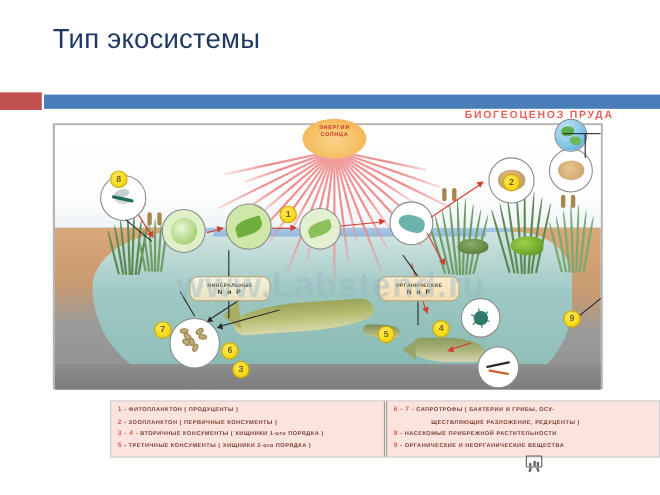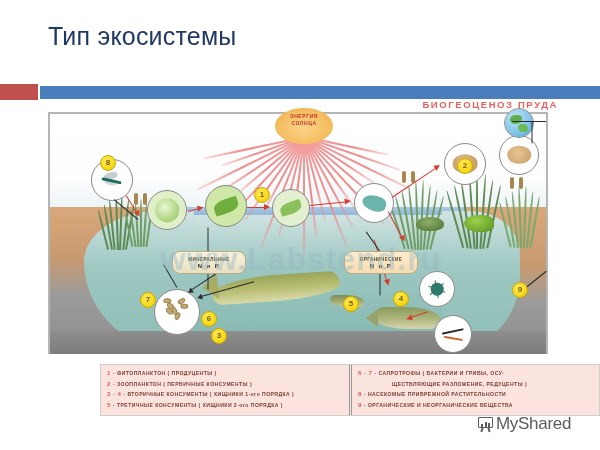--- a/index.html
+++ b/index.html
@@ -450,14 +450,13 @@
 
 <div id="myshared">
   <div id="myshared-icon">
     <div class="scr"></div>
       <div class="b1"></div>
       <div class="b2"></div>
       <div class="b3"></div>
     <div class="leg1"></div>
       <div class="leg2"></div>
   </div>
-  <div id="myshared-text">MyShared</div>
 </div>
 
 </body></html>

